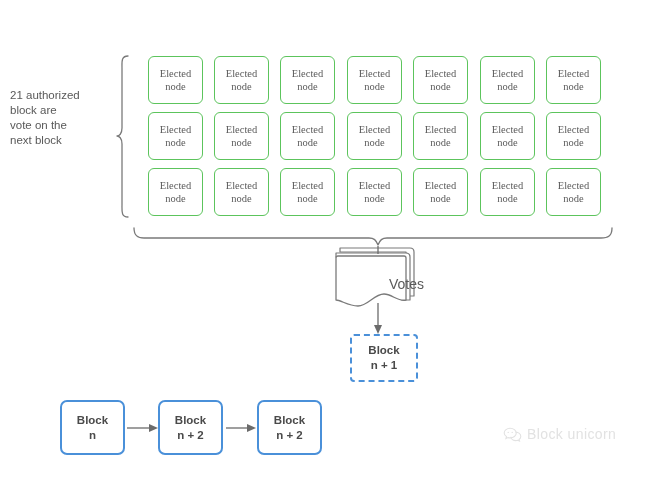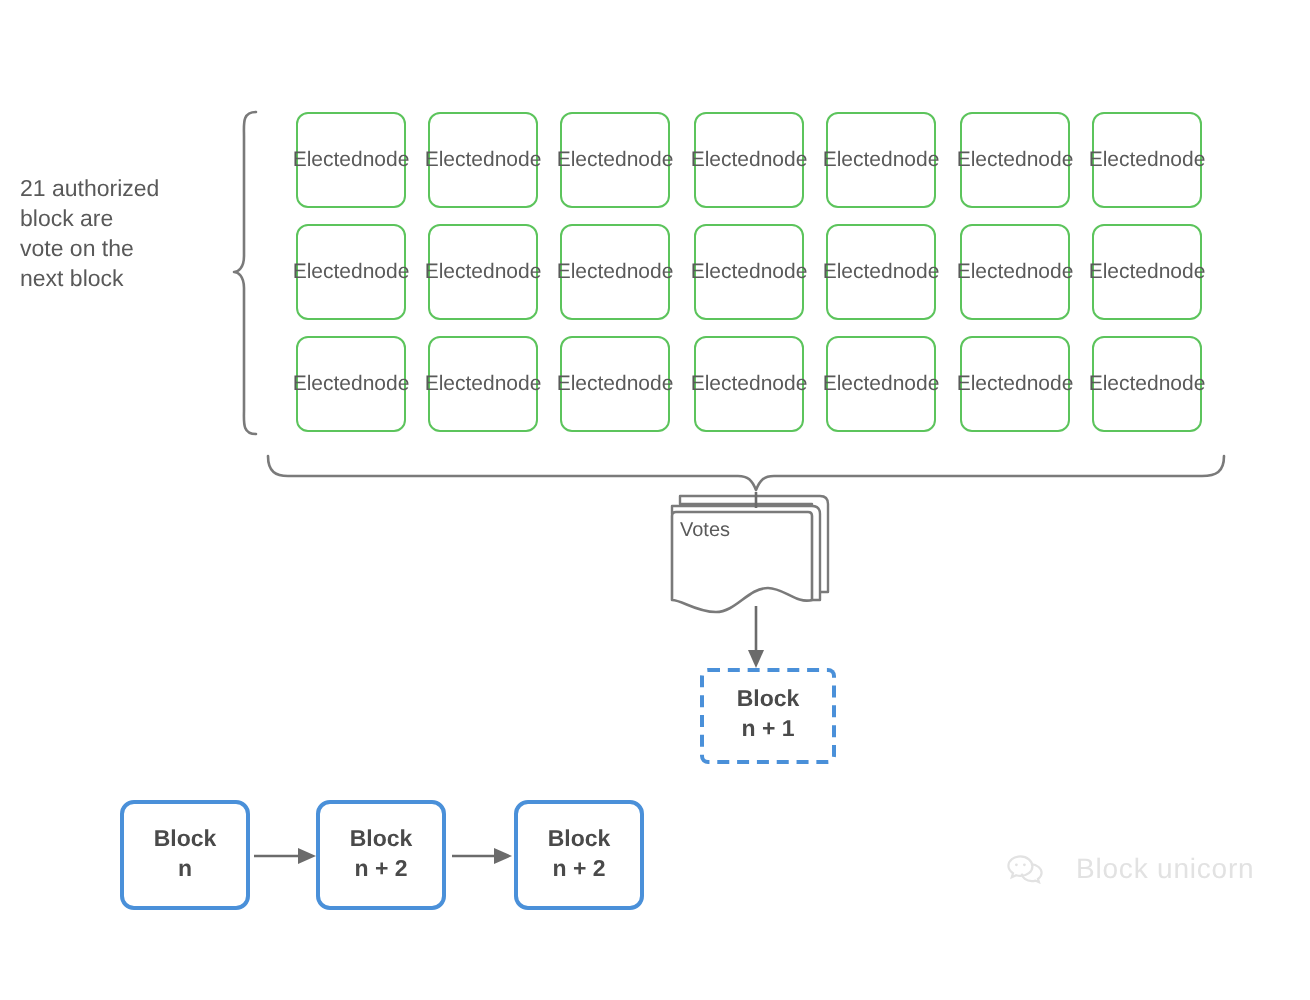--- a/index.html
+++ b/index.html
@@ -33,27 +33,28 @@
   }
   .node-box {
     position: absolute;
     width: 55px;
     height: 48px;
     border: 1.6px solid #5cc45c;
     border-radius: 6px;
     background: #ffffff;
     box-sizing: border-box;
     display: flex;
-    flex-direction: row;
+    flex-direction: column;
     align-items: center;
     justify-content: center;
     font-size: 10.5px;
     line-height: 13px;
     color: #5a5a5a;
     text-align: center;
+    font-family: Liberation Serif, serif;
   }
   .block-box {
     position: absolute;
     width: 65px;
     height: 55px;
     border: 2px solid #4a90d9;
     border-radius: 7px;
     background: #ffffff;
     box-sizing: border-box;
     display: flex;
@@ -82,33 +83,33 @@
     justify-content: center;
     font-size: 11.5px;
     line-height: 15px;
     font-weight: bold;
     color: #4a4a4a;
     text-align: center;
   }
   .votes-label {
     position: absolute;
     left: 340px;
-    top: 260px;
+    top: 276px;
     width: 84px;
-    text-align: left;
-    font-size: 10px;
+    text-align: right;
+    font-size: 14px;
     color: #5a5a5a;
   }
   .watermark {
     position: absolute;
     left: 503px;
     top: 426px;
     display: flex;
     align-items: center;
-    gap: 16px;
+    gap: 5px;
     color: #e2e2e2;
     font-size: 14px;
     letter-spacing: 0.4px;
     user-select: none;
   }
   .watermark svg { display: block; }
 </style>
 </head>
 <body>
 

